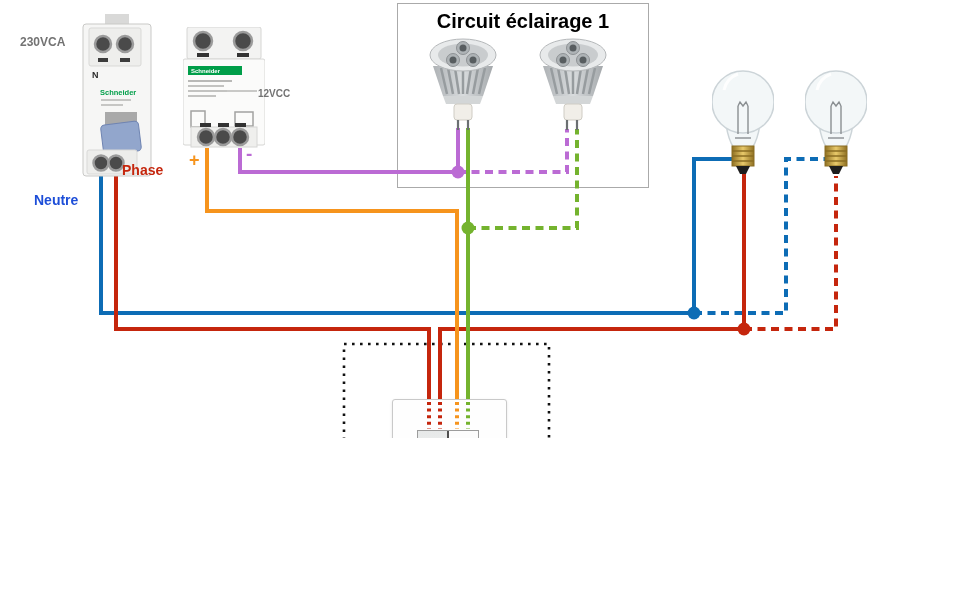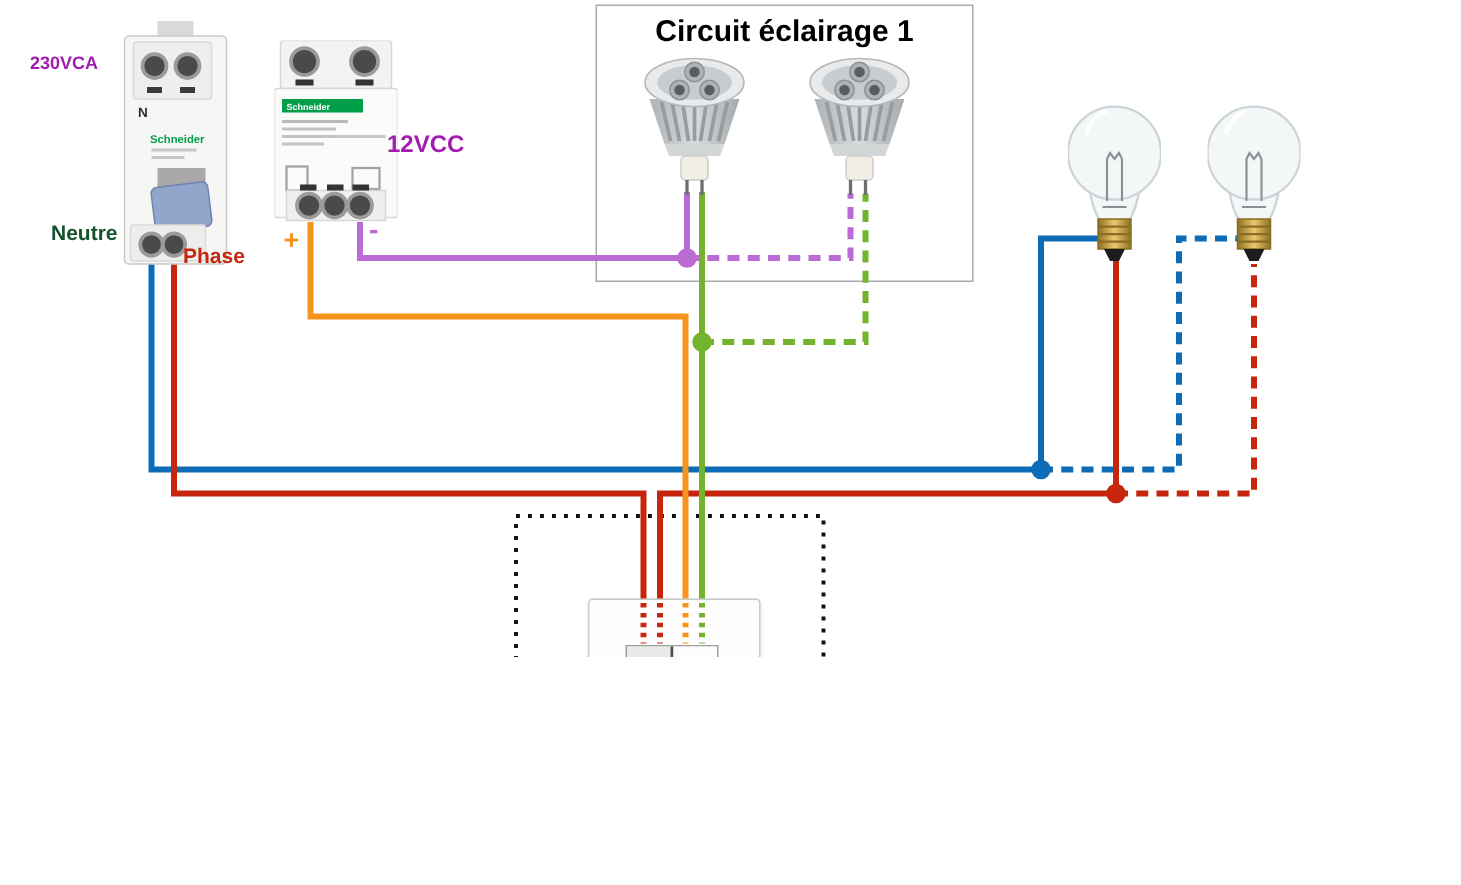--- a/index.html
+++ b/index.html
@@ -4,23 +4,23 @@
 <style>
   html,body{margin:0;padding:0;background:#ffffff;}
   .stage{position:relative;width:974px;height:438px;background:#fff;overflow:hidden;
          font-family:"Liberation Sans",sans-serif;}
   .circuit-box{position:absolute;border:1px solid #aaaaaa;background:transparent;z-index:1;}
   #box1{left:397px;top:3px;width:250px;height:183px;}
   #box2{left:679px;top:3px;width:217px;height:357px;border-color:#b9b9b9;}
   .box-title{margin-top:6px;text-align:center;font-size:20px;font-weight:bold;color:#000;}
   .wires{position:absolute;left:0;top:0;z-index:2;}
   .comp{position:absolute;z-index:3;}
-  .lbl{position:absolute;z-index:4;font-weight:bold;color:#a21caf;white-space:nowrap;}
+  .lbl{position:absolute;z-index:4;font-weight:bold;color:#737373;white-space:nowrap;}
   #lbl-230{left:20px;top:35px;font-size:12px;}
-  #lbl-12v{left:258px;top:88px;font-size:16px;}
+  #lbl-12v{left:258px;top:88px;font-size:10px;}
   #lbl-neutre{left:34px;top:147px;font-size:14px;}
   #lbl-phase{left:122px;top:162px;font-size:14px;}
   #lbl-plus{left:189px;top:150px;font-size:18px;}
   #lbl-minus{left:246px;top:143px;font-size:19px;}
   
   .plate{position:absolute;left:392px;top:399px;width:113px;height:110px;background:#fefefe;
          border:1px solid #c9c9c9;border-radius:3px;box-shadow:0 1px 3px rgba(0,0,0,.10);z-index:1;}
   .rockers{position:absolute;left:24px;top:30px;width:62px;height:49px;display:flex;
            border:1px solid #9c9c9c;box-sizing:border-box;}
   .rocker{flex:1;box-shadow:inset 0 -5px 0 #b5b9bb;}
@@ -258,21 +258,21 @@
         <line x1="20" y1="91" x2="42" y2="91" stroke="#8a6d22" stroke-width="1.5"></line>
         <line x1="20" y1="96" x2="42" y2="96" stroke="#8a6d22" stroke-width="1.5"></line>
         <line x1="20" y1="101" x2="42" y2="101" stroke="#8a6d22" stroke-width="1.5"></line>
       </g>
       <path d="M24,106 L38,106 L34,114 L28,114 Z" fill="#1d1d1d"></path>
     </svg>
   </div>
 
   <div class="lbl" id="lbl-230">230VCA</div>
   <div class="lbl" id="lbl-12v">12VCC</div>
-  <div class="lbl" id="lbl-neutre" style="color: #14532d;">Neutre</div>
+  <div class="lbl" id="lbl-neutre" style="color: #1d4ed8; margin-top: 45px;">Neutre</div>
   <div class="lbl" id="lbl-phase" style="color: rgb(197, 38, 13);">Phase</div>
   <div class="lbl" id="lbl-plus" style="color: rgb(246, 148, 29);">+</div>
   <div class="lbl" id="lbl-minus" style="color: rgb(187, 107, 212);">-</div>
 
   <div class="comp" style="left:850px;top:498px;">
     <svg width="120" height="92" viewBox="0 0 120 92">
       <polygon points="59,3 4,44 114,44" fill="#7cb843"></polygon>
       <rect x="21" y="42" width="75" height="46" fill="#7cb843"></rect>
       <text x="58" y="68" text-anchor="middle" font-size="8.5" font-weight="bold" letter-spacing="1.6" fill="#ffffff">DOMOTIQUE</text>
       <rect x="60" y="72" width="60" height="20" fill="#ffffff"></rect>

